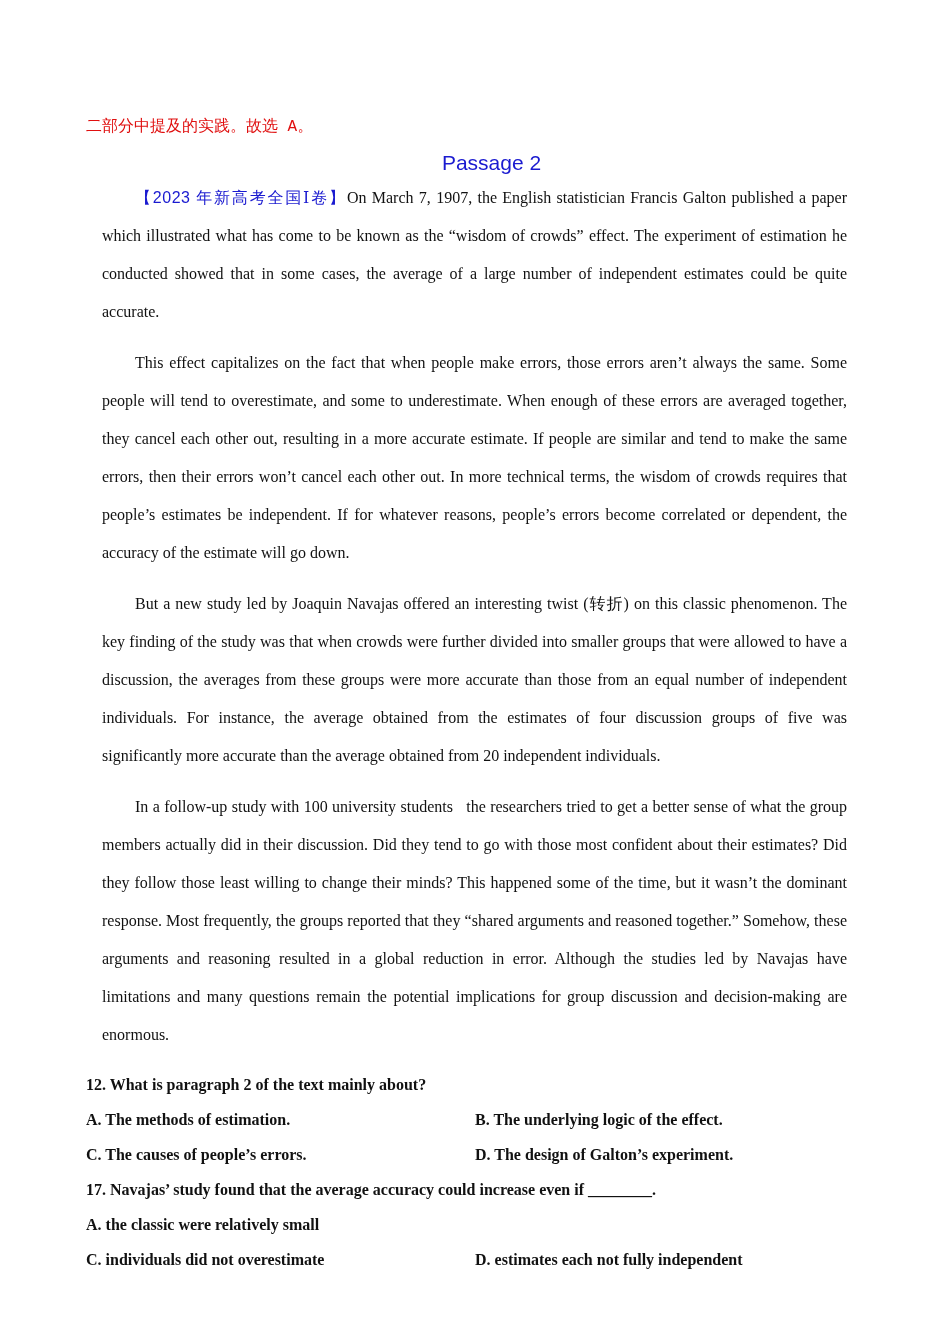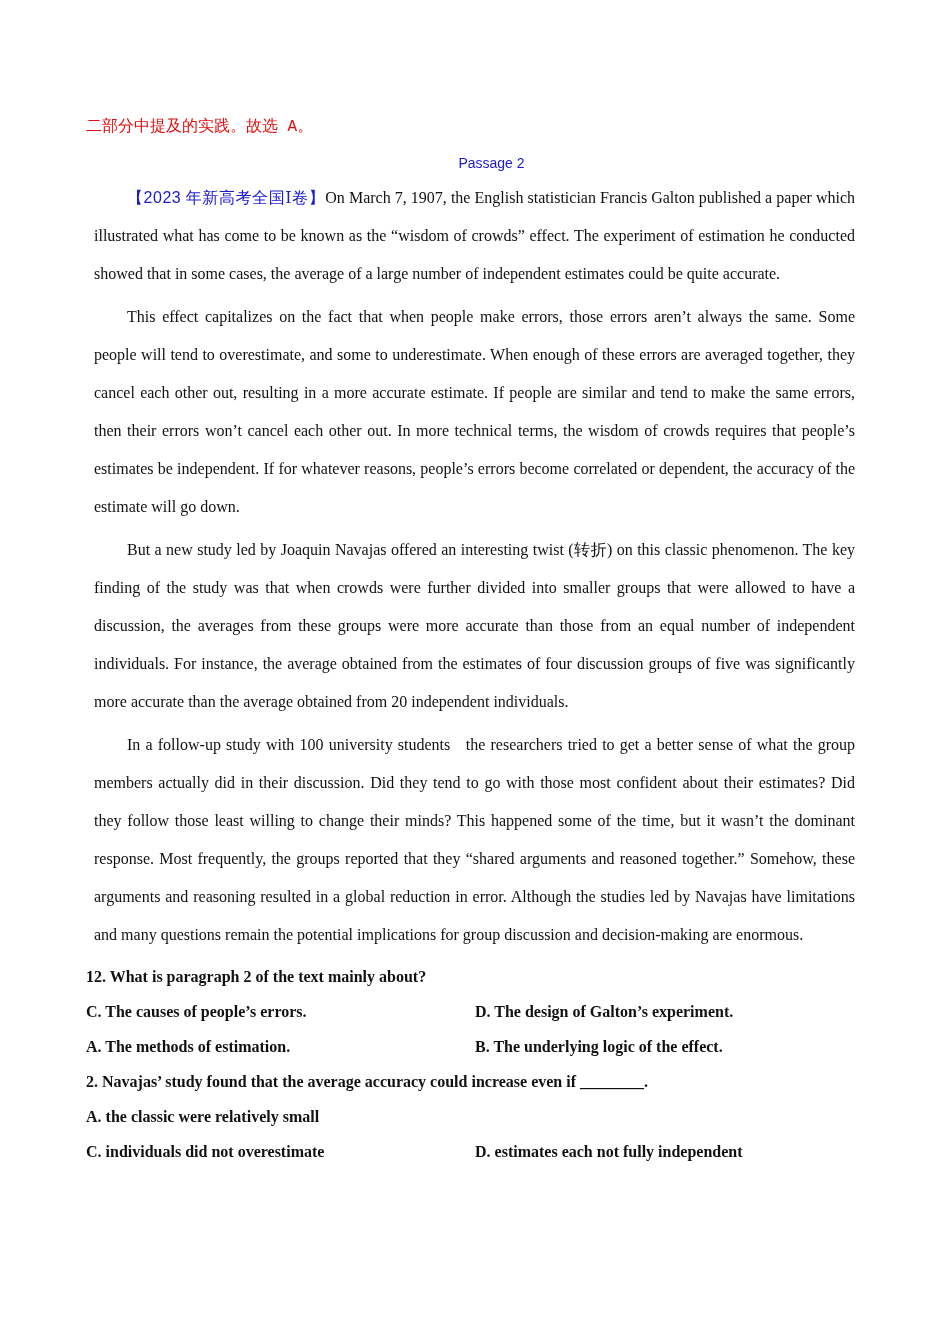--- a/index.html
+++ b/index.html
@@ -26,27 +26,27 @@
     color: #e01010;
     line-height: 22px;
     height: 22px;
     margin: 0;
     font-family: Liberation Mono, monospace;
   }
   .passage-title {
     text-align: center;
     color: #1a1ad0;
     font-family: "Liberation Sans", "DejaVu Sans", sans-serif;
-    font-size: 14px;
+    font-size: 21px;
     line-height: 22px;
     margin: 14px 0 0 0;
     padding-left: 34px;
   }
   .para {
-    margin: 8px;
+    margin: 16px;
     text-align: justify;
     text-align-last: left;
     line-height: 38px;
     text-indent: 33px;
   }
   .para.first {
     margin-top: 5px;
     text-indent: 33px;
   }
   .para + .para {
@@ -94,31 +94,31 @@
 
   <p class="para">But a new study led by Joaquin Navajas offered an interesting twist (转折) on this classic phenomenon. The key finding of the study was that when crowds were further divided into smaller groups that were allowed to have a discussion, the averages from these groups were more accurate than those from an equal number of independent individuals. For instance, the average obtained from the estimates of four discussion groups of five was significantly more accurate than the average obtained from 20 independent individuals.</p>
 
   <p class="para" style="white-space: pre-wrap;">In a follow-up study with 100 university students   the researchers tried to get a better sense of what the group members actually did in their discussion. Did they tend to go with those most confident about their estimates? Did they follow those least willing to change their minds? This happened some of the time, but it wasn’t the dominant response. Most frequently, the groups reported that they “shared arguments and reasoned together.” Somehow, these arguments and reasoning resulted in a global reduction in error. Although the studies led by Navajas have limitations and many questions remain the potential implications for group discussion and decision-making are enormous.</p>
 
   <div class="questions">
 
     <div>
       <p class="q-stem">12. What is paragraph 2 of the text mainly about?</p>
       <div class="opt-row">
+        <span class="opt left">A. The methods of estimation.</span>
+        <span class="opt">B. The underlying logic of the effect.</span>
+      </div>
+      <div class="opt-row">
         <span class="opt left">C. The causes of people’s errors.</span>
         <span class="opt">D. The design of Galton’s experiment.</span>
-      </div>
-      <div class="opt-row">
-        <span class="opt left">A. The methods of estimation.</span>
-        <span class="opt">B. The underlying logic of the effect.</span>
       </div>
     </div>
 
     <div>
-      <p class="q-stem">2. Navajas’ study found that the average accuracy could increase even if ________.</p>
+      <p class="q-stem">17. Navajas’ study found that the average accuracy could increase even if ________.</p>
       <div class="opt-row">
         <span class="opt left">A. the classic were relatively small</span>
       </div>
       <div class="opt-row">
         <span class="opt left">C. individuals did not overestimate</span>
         <span class="opt">D. estimates each not fully independent</span>
       </div>
     </div>
 
   </div>

